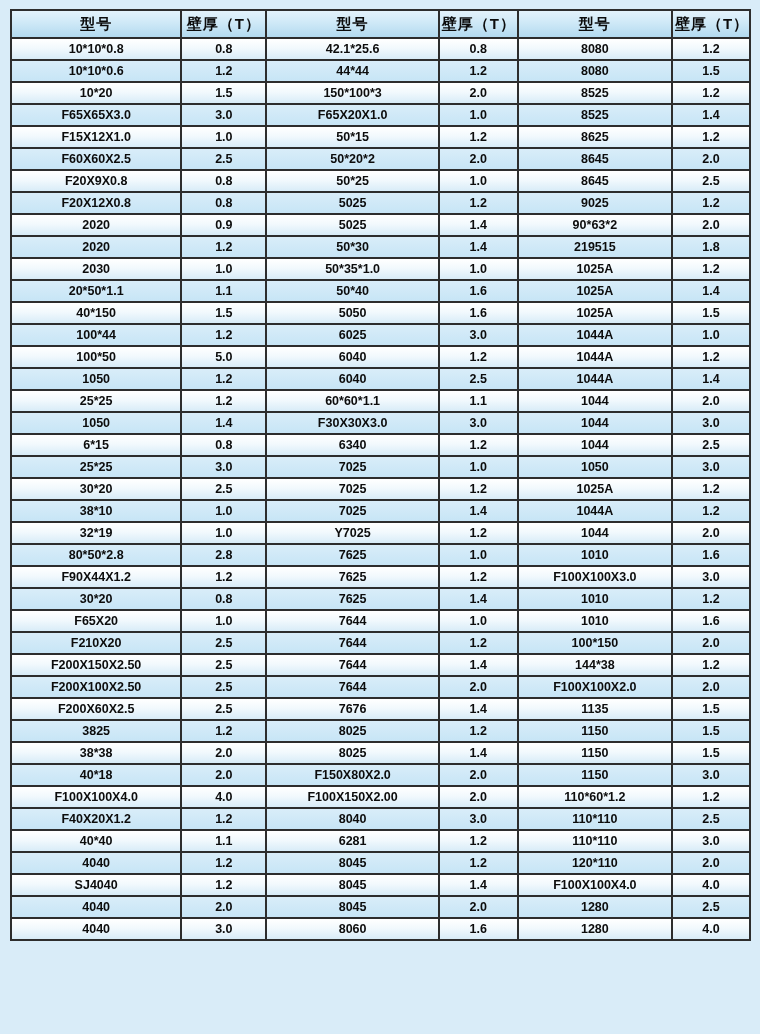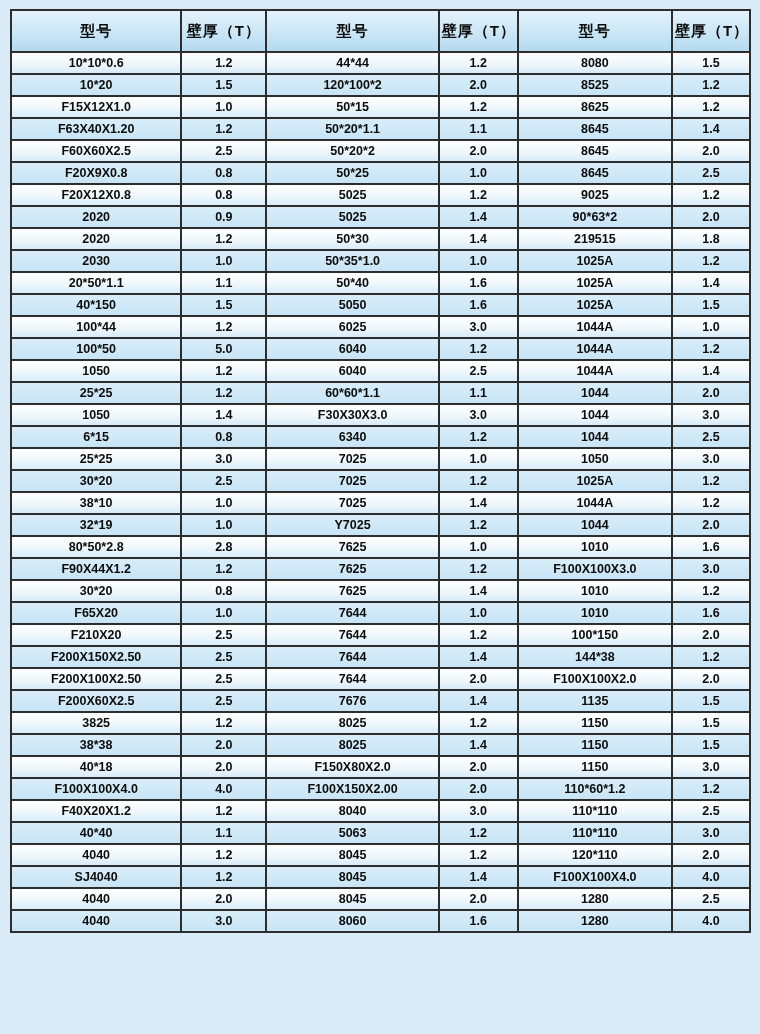--- a/index.html
+++ b/index.html
@@ -28,21 +28,21 @@
     text-align: center;
     vertical-align: middle;
     font-weight: bold;
     color: #0c0c0c;
     white-space: nowrap;
     overflow: hidden;
     box-sizing: content-box;
   }
   .spec-table th {
     height: 26px;
-    padding: 7px 2px;
+    padding: 0 2px;
     font-size: 15px;
     letter-spacing: 1px;
     background: linear-gradient(180deg, #e3f2fb 0%, #cfe9f7 45%, #b3daf0 100%);
   }
   .spec-table td {
     height: 18px;
     padding: 1px 2px;
     font-size: 12.5px;
   }
   
@@ -79,50 +79,58 @@
         <th>型号</th>
         <th>壁厚（T）</th>
         <th>型号</th>
         <th>壁厚（T）</th>
         <th>型号</th>
         <th>壁厚（T）</th>
       </tr>
     </thead>
     <tbody>
         <tr>
+          <td>10*10*0.8</td>
+          <td>0.8</td>
+          <td>42.1*25.6</td>
+          <td>0.8</td>
+          <td>8080</td>
+          <td>1.2</td>
+        </tr>
+        <tr>
           <td>10*10*0.6</td>
           <td>1.2</td>
           <td>44*44</td>
           <td>1.2</td>
           <td>8080</td>
           <td>1.5</td>
         </tr>
         <tr>
           <td>10*20</td>
           <td>1.5</td>
-          <td>120*100*2</td>
+          <td>150*100*3</td>
           <td>2.0</td>
           <td>8525</td>
           <td>1.2</td>
         </tr>
         <tr>
+          <td>F65X65X3.0</td>
+          <td>3.0</td>
+          <td>F65X20X1.0</td>
+          <td>1.0</td>
+          <td>8525</td>
+          <td>1.4</td>
+        </tr>
+        <tr>
           <td>F15X12X1.0</td>
           <td>1.0</td>
           <td>50*15</td>
           <td>1.2</td>
           <td>8625</td>
           <td>1.2</td>
-        </tr>
-        <tr>
-          <td>F63X40X1.20</td>
-          <td>1.2</td>
-          <td>50*20*1.1</td>
-          <td>1.1</td>
-          <td>8645</td>
-          <td>1.4</td>
         </tr>
         <tr>
           <td>F60X60X2.5</td>
           <td>2.5</td>
           <td>50*20*2</td>
           <td>2.0</td>
           <td>8645</td>
           <td>2.0</td>
         </tr>
         <tr>
@@ -361,21 +369,21 @@
           <td>F40X20X1.2</td>
           <td>1.2</td>
           <td>8040</td>
           <td>3.0</td>
           <td>110*110</td>
           <td>2.5</td>
         </tr>
         <tr>
           <td>40*40</td>
           <td>1.1</td>
-          <td>5063</td>
+          <td>6281</td>
           <td>1.2</td>
           <td>110*110</td>
           <td>3.0</td>
         </tr>
         <tr>
           <td>4040</td>
           <td>1.2</td>
           <td>8045</td>
           <td>1.2</td>
           <td>120*110</td>

